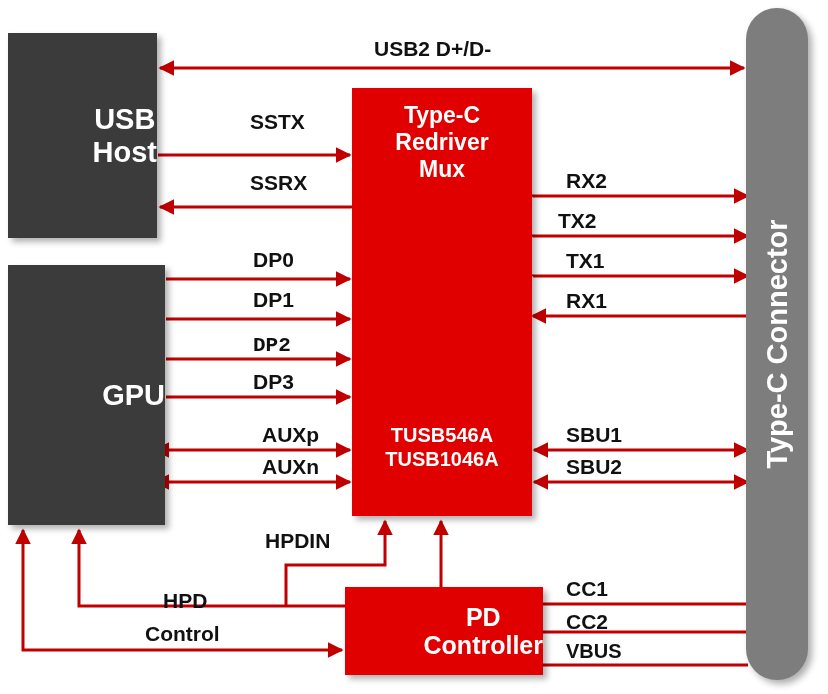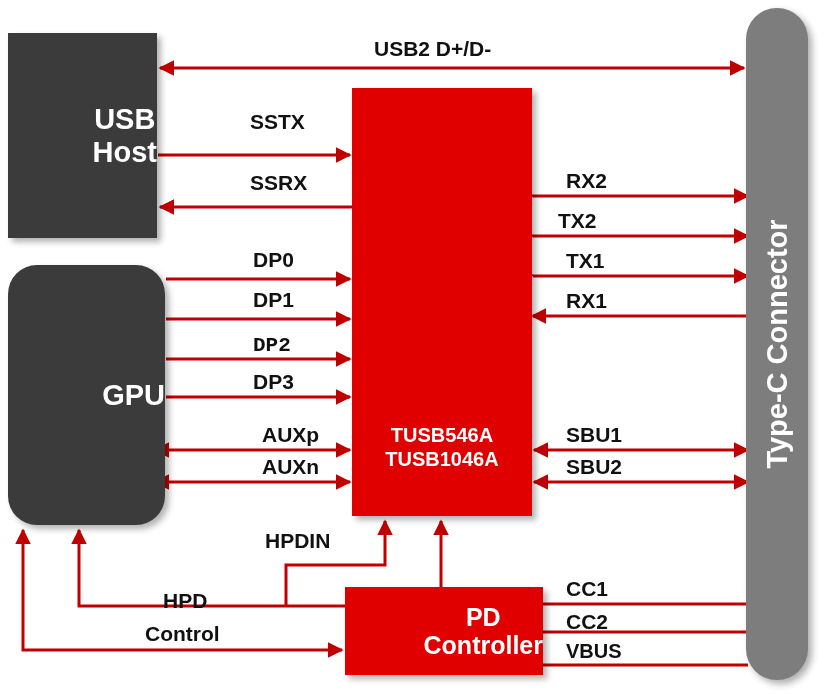--- a/index.html
+++ b/index.html
@@ -36,21 +36,20 @@
   .box-dark { background: #3b3b3b; }
   .box-red  { background: #e00000; }
 
   #usb-host {
     left: 8px; top: 33px; width: 149px; height: 205px;
     font-size: 29px;
   }
   #gpu {
     left: 8px; top: 265px; width: 157px; height: 260px;
     font-size: 29px;
-    border-radius: 29px;
   }
   #mux {
     left: 352px; top: 88px; width: 180px; height: 428px;
     display: block;
   }
   #mux .mux-title {
     position: absolute;
     left: 0; right: 0; top: 14px;
     font-size: 23px;
     color: #ffffff;
@@ -161,20 +160,23 @@
   <div class="box box-dark" id="usb-host">
     <span style="white-space:pre-line">USB
 Host</span>
   </div>
 
   <div class="box box-dark" id="gpu">
     <span style="white-space:pre-line">GPU</span>
   </div>
 
   <div class="box box-red" id="mux">
+    <div class="mux-title" style="white-space:pre-line">Type-C
+Redriver
+Mux</div>
     <div class="mux-part" style="white-space:pre-line">TUSB546A
 TUSB1046A</div>
   </div>
 
   <div class="box box-red" id="pd-controller">
     <span style="white-space:pre-line">PD
 Controller</span>
   </div>
 
   <div id="connector">

